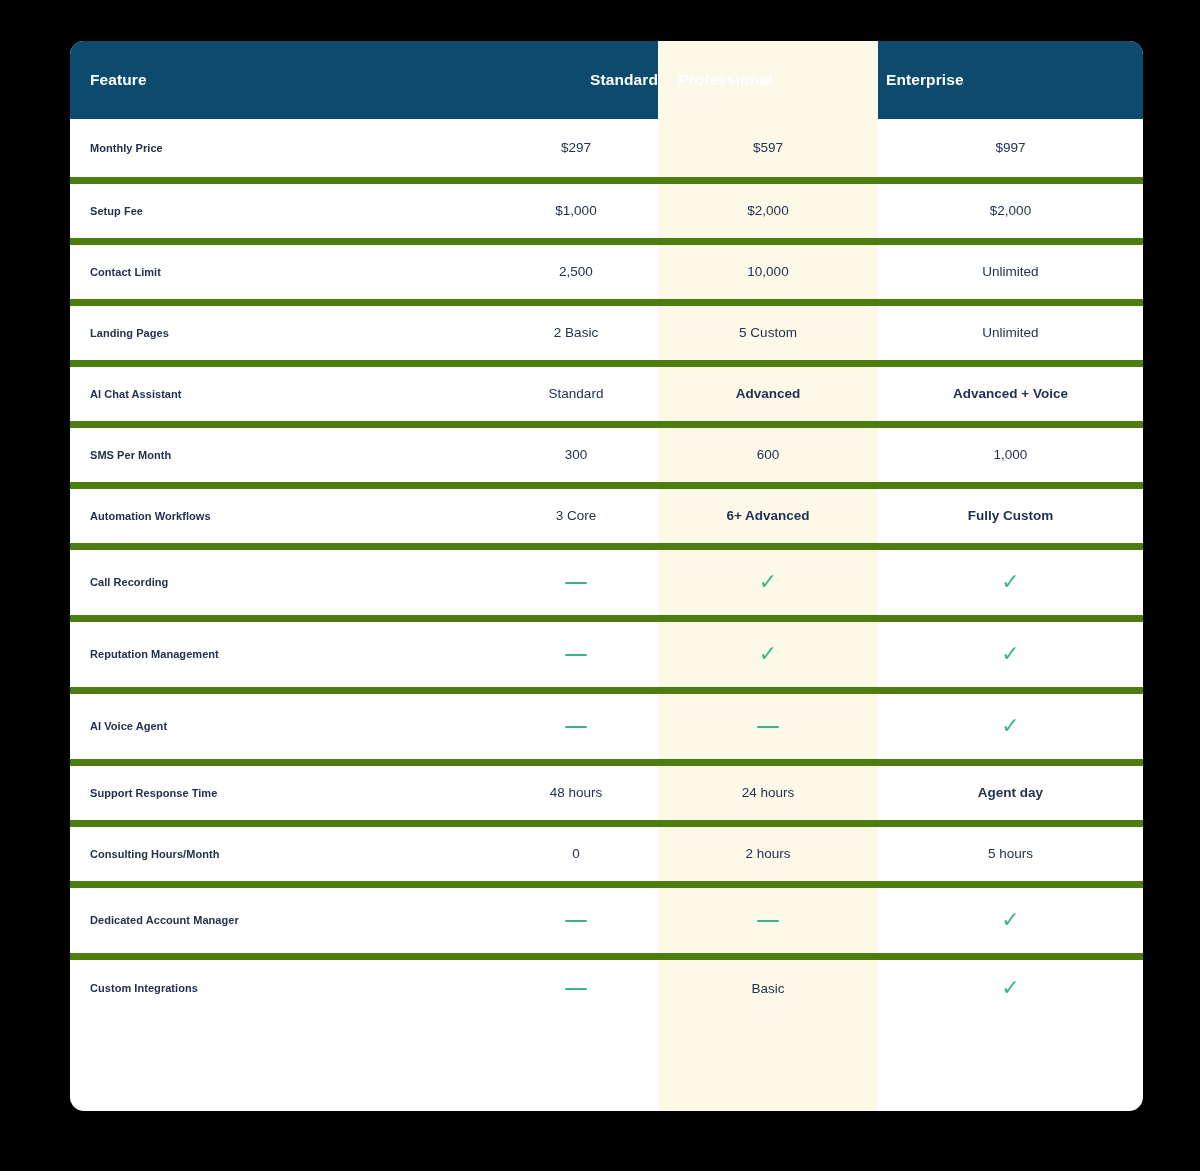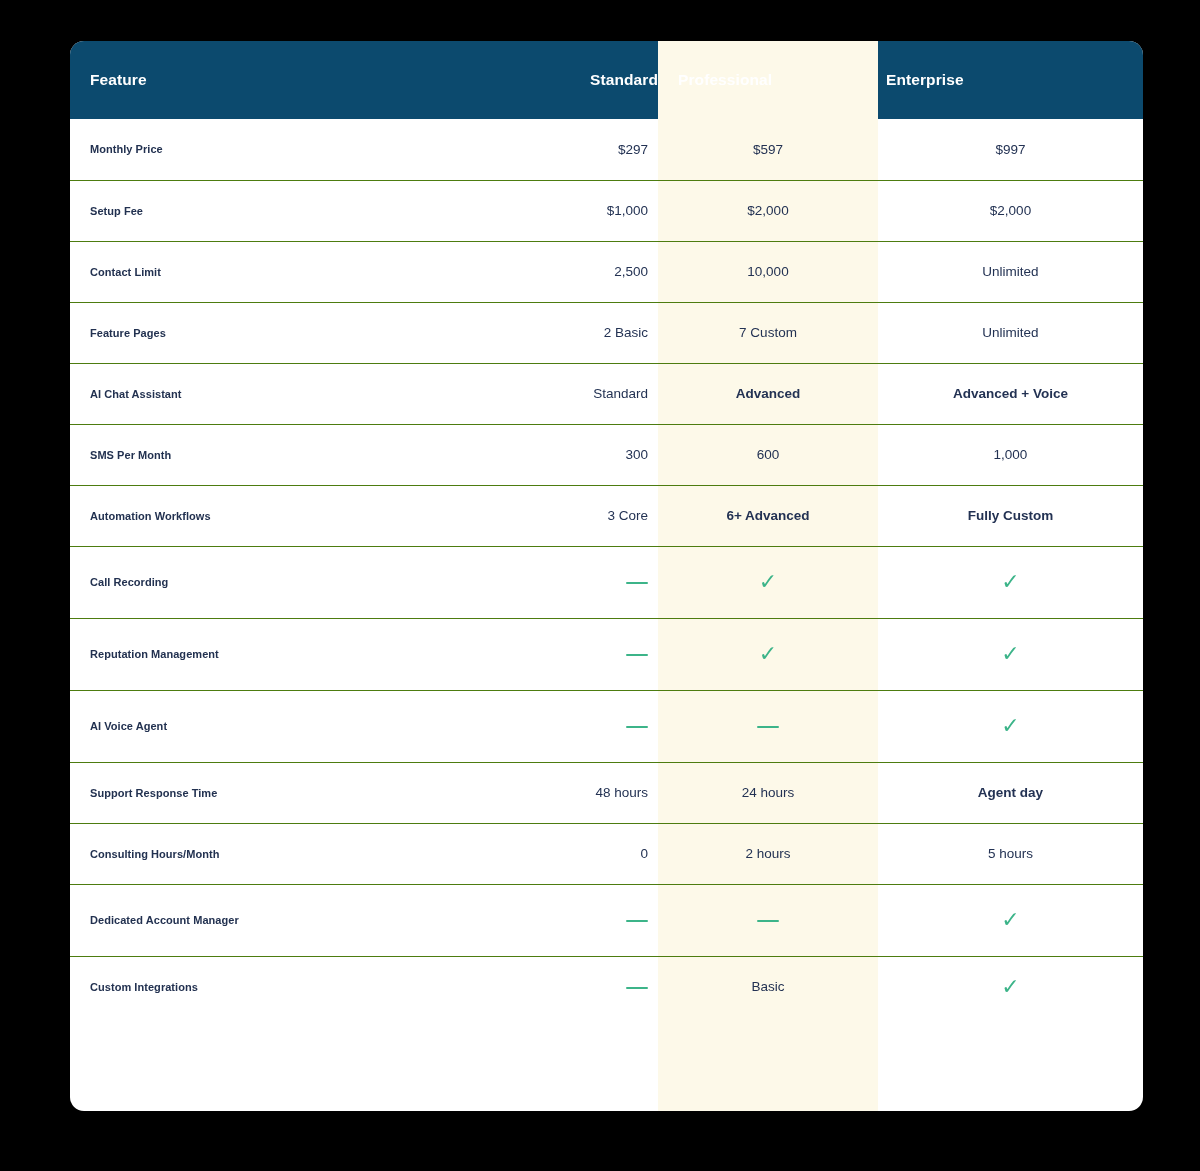--- a/index.html
+++ b/index.html
@@ -97,36 +97,36 @@
   
   thead th.h-pro { position: relative; }
 
   
   tbody td {
     font-size: 13.5px;
     color: #233253;
     vertical-align: middle;
     padding: 0;
     background: transparent;
-    border-top: 1px solid #4d7c0f;
+    border-top: 7px solid #4d7c0f;
   }
   tbody tr:first-child td { border-top: none; }
 
   td.feature-cell {
     padding-left: 20px;
     font-weight: bold;
     color: #223150;
     font-size: 11px;
     letter-spacing: 0.05px;
   }
 
   td.val {
     text-align: center;
   }
-  td.val.starter  { text-align: right; padding-right: 10px; }
+  td.val.starter  { padding-right: 16px; }
 
   .val-text      { font-weight: normal; }
   .val-text.bold { font-weight: bold; }
 
   
   tr.r-std  td { height: 61px; }
   tr.r-tall td { height: 72px; }
 
   
   .check {
@@ -185,23 +185,23 @@
             <td class="val professional"><span class="val-text">$2,000</span></td>
             <td class="val enterprise"><span class="val-text">$2,000</span></td>
           </tr>
           <tr class="r-std">
             <td class="feature-cell">Contact Limit</td>
             <td class="val starter"><span class="val-text">2,500</span></td>
             <td class="val professional"><span class="val-text">10,000</span></td>
             <td class="val enterprise"><span class="val-text">Unlimited</span></td>
           </tr>
           <tr class="r-std">
-            <td class="feature-cell">Feature Pages</td>
+            <td class="feature-cell">Landing Pages</td>
             <td class="val starter"><span class="val-text">2 Basic</span></td>
-            <td class="val professional"><span class="val-text">7 Custom</span></td>
+            <td class="val professional"><span class="val-text">5 Custom</span></td>
             <td class="val enterprise"><span class="val-text">Unlimited</span></td>
           </tr>
           <tr class="r-std">
             <td class="feature-cell">AI Chat Assistant</td>
             <td class="val starter"><span class="val-text">Standard</span></td>
             <td class="val professional"><span class="val-text bold">Advanced</span></td>
             <td class="val enterprise"><span class="val-text bold">Advanced + Voice</span></td>
           </tr>
           <tr class="r-std">
             <td class="feature-cell">SMS Per Month</td>

